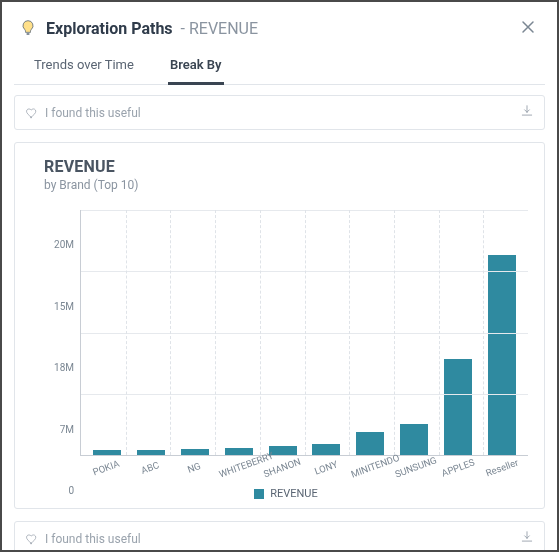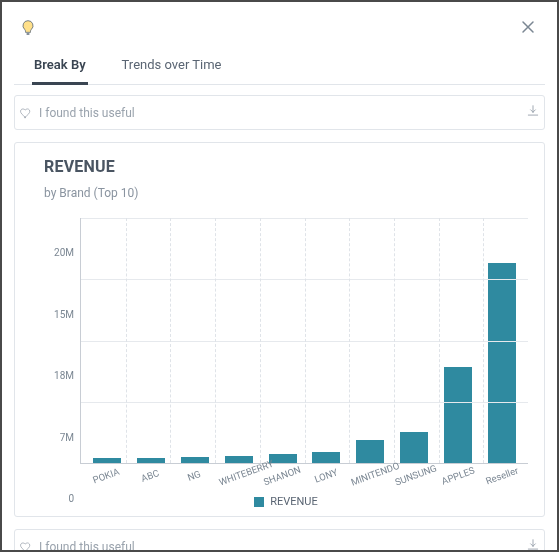--- a/index.html
+++ b/index.html
@@ -58,21 +58,21 @@
     color: #3a4552;
     font-weight: 600;
     border-bottom: 3px solid #3a4552;
     margin-bottom: -1px;
   }
   .feedback-bar {
     display: flex;
     align-items: center;
     border: 1px solid #e1e5ea;
     border-radius: 3px;
-    padding: 8px 4px;
+    padding: 8px 10px;
     margin-top: 10px;
     color: #9aa3ad;
     font-size: 12px;
   }
   .heart {
     width: 14px; height: 14px;
     margin-right: 6px;
     stroke: #9aa3ad;
     fill: none;
   }
@@ -92,21 +92,21 @@
   }
   .chart-title {
     font-weight: 700;
     color: #4a5562;
     font-size: 16px;
     letter-spacing: .2px;
   }
   .chart-sub {
     color: #8a94a0;
     font-size: 12px;
-    margin-top: 10px;
+    margin-top: 2px;
   }
   .chart-wrap {
     position: relative;
     height: 246px;
     margin-top: 18px;
     display: flex;
   }
   .yaxis {
     position: relative;
     width: 36px;
@@ -179,30 +179,33 @@
 </style>
 </head>
 <body>
 
 <div class="modal">
   <div class="header">
     <svg class="bulb" viewBox="0 0 24 24">
       <path d="M12 2a6 6 0 0 0-4 10.5c.6.6 1 1.4 1 2.2V16h6v-1.3c0-.8.4-1.6 1-2.2A6 6 0 0 0 12 2z" fill="#ffe08a" stroke="#5e6b78" stroke-width="1"></path>
       <rect x="10" y="17" width="4" height="2" rx="1" fill="#5e6b78"></rect>
     </svg>
+    <span>
+      <span class="title-main">Exploration Paths</span><span class="title-sub"> - REVENUE</span>
+    </span>
     <button class="close">
       <svg width="14" height="14" viewBox="0 0 14 14">
         <path d="M2 2l10 10M12 2L2 12" stroke="#7b8793" stroke-width="1.5" stroke-linecap="round"></path>
       </svg>
     </button>
   </div>
 
   <div class="tabs">
+    <div class="tab">Trends over Time</div>
     <div class="tab active">Break By</div>
-    <div class="tab">Trends over Time</div>
   </div>
 
   <div class="feedback-bar">
     <svg class="heart" viewBox="0 0 24 24">
       <path d="M12 20s-7-4.5-9-9c-1.4-3.2 1-6 3.8-6 1.8 0 3 1 3.7 2 1-1 2-2 3.8-2 2.8 0 5.2 2.8 3.8 6-2 4.5-9 9-9 9z" stroke-width="1.3"></path>
     </svg>
     <span>I found this useful</span>
     <button class="dl">
       <svg width="14" height="14" viewBox="0 0 24 24">
         <path d="M12 3v11m0 0l-4-4m4 4l4-4M4 19h16" fill="none" stroke="#9aa3ad" stroke-width="1.6" stroke-linecap="round" stroke-linejoin="round"></path>

